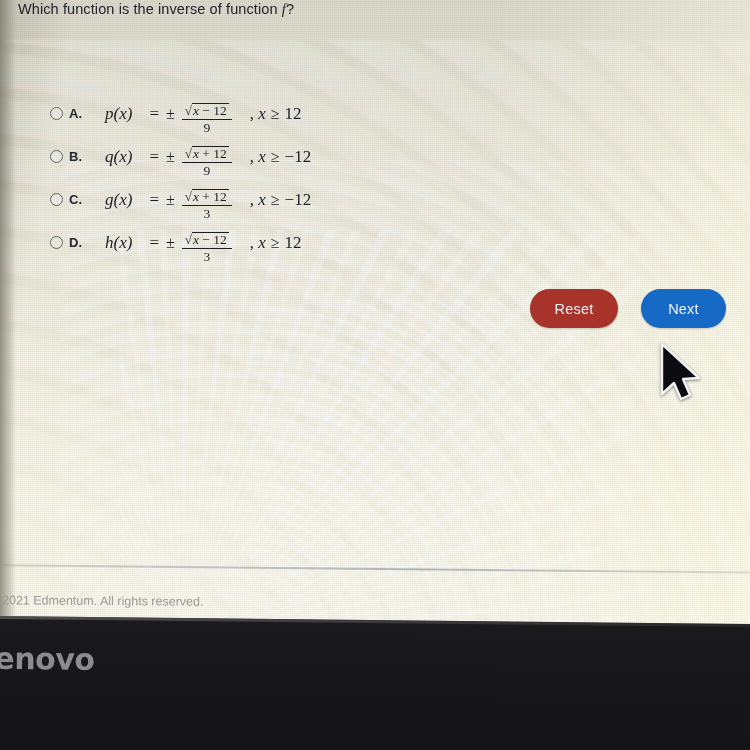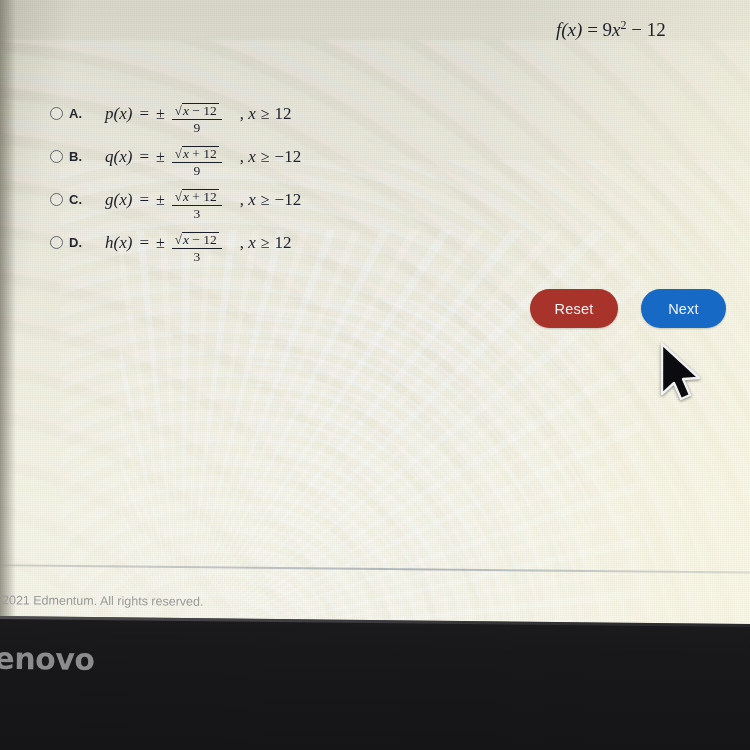--- a/index.html
+++ b/index.html
@@ -152,21 +152,21 @@
   }
   .opt-math {
     font-family: "Liberation Serif", serif;
     font-size: 17px;
     color: #1b1f28;
     display: flex;
     align-items: center;
     white-space: nowrap;
   }
   .opt-math i { font-style: italic; }
-  .lhs { margin-right: 7px; }
+  .lhs { margin-right: 17px; }
   .eq { margin-right: 7px; }
   .pm { margin-right: 6px; font-size: 16px; }
 
   .frac {
     display: inline-flex;
     flex-direction: column;
     align-items: center;
     vertical-align: middle;
     line-height: 1;
     margin: 0 1px;
@@ -271,28 +271,25 @@
     <div class="moire-b"></div>
     <div class="moire-c"></div>
     <div class="moire-d"></div>
     <div class="panel-sheen"></div>
     <div class="panel-grain"></div>
     <div class="left-shadow"></div>
   </div>
 
   <div class="content">
 
-
-    <div class="fx-display">
-      <i>f(x)</i>
-      <span>=</span>
-      <span>9</span><i>x</i><sup>2</sup>
-      <span>−</span>
-      <span>12</span>
+    <div class="question">
+      <span>Which function is the inverse of function</span>
+      <span class="fn">f</span><span>?</span>
     </div>
+
 
     <div class="options">
 
       <div class="option">
         <span class="radio"></span>
         <span class="opt-letter">A.</span>
         <span class="opt-math">
           <i class="lhs">p(x)</i>
           <span class="eq">=</span>
           <span class="pm">±</span>

